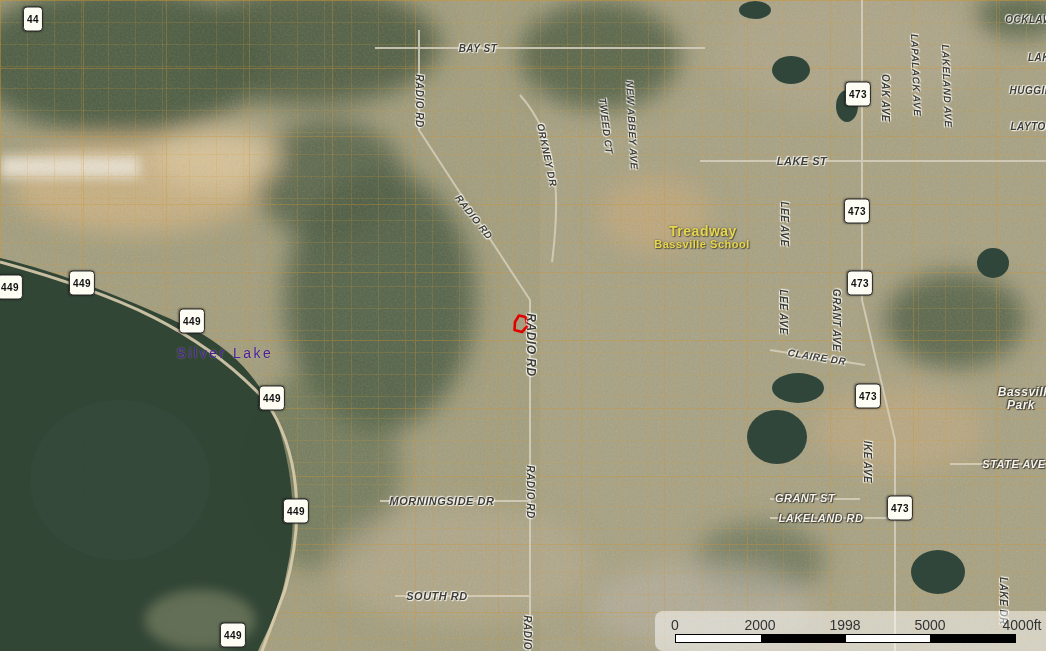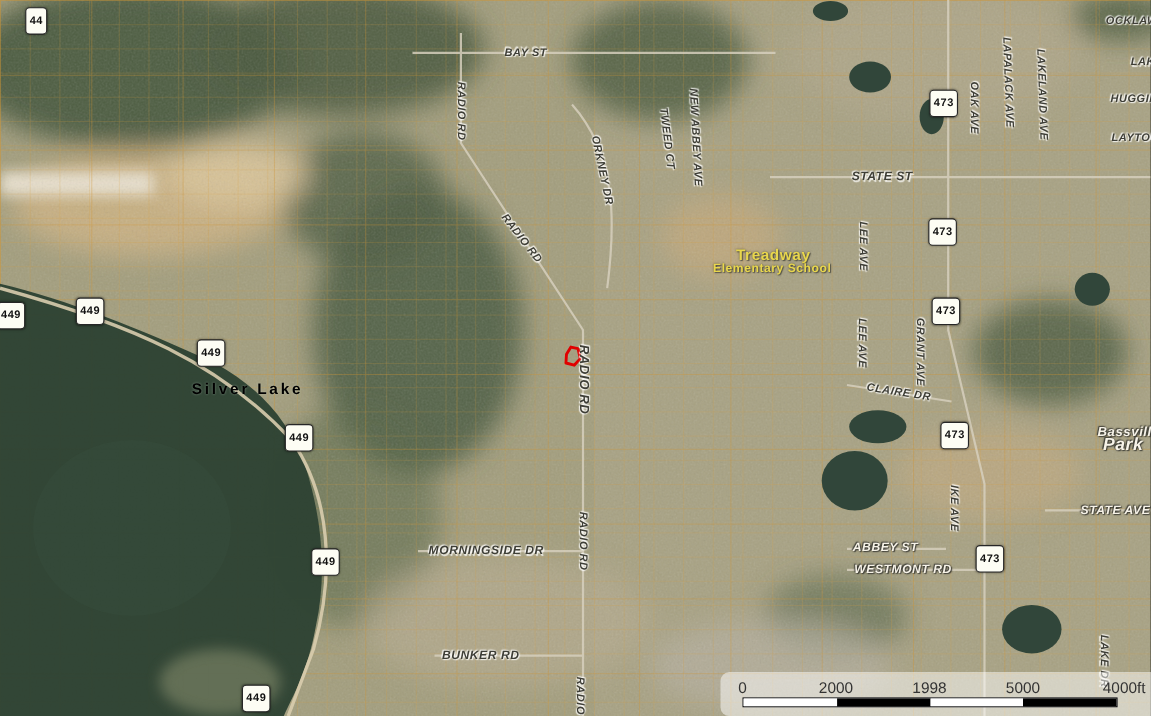--- a/index.html
+++ b/index.html
@@ -20,21 +20,21 @@
   }
   .lbl.white{
     color:#f7f3e8;
     text-shadow:0 0 2px rgba(50,50,45,.95),1px 1px 1px rgba(50,50,45,.8),-1px -1px 1px rgba(50,50,45,.8);
   }
   .lbl.school{
     color:#e8d64d;font-style:normal;
     text-shadow:0 0 2px rgba(70,70,60,.9),1px 1px 1px rgba(70,70,60,.8);
   }
   .lbl.water-name{
-    color:#000000;font-style:normal;letter-spacing:2.5px;font-weight:bold;
+    color:#4c1d95;font-style:normal;letter-spacing:2.5px;font-weight:normal;
     text-shadow:0 0 2px rgba(200,215,205,.5);
   }
   .shield{
     position:absolute;transform:translate(-50%,-50%);
     background:#fdfdf4;border:1.6px solid #262626;border-radius:4px;
     color:#111;font-weight:bold;font-size:10px;line-height:11px;
     padding:6px 3px;letter-spacing:.5px;
     box-shadow:0 0 2px rgba(0,0,0,.4);
   }
   #parcel-overlay{position:absolute;left:0;top:0;pointer-events:none;}
@@ -150,40 +150,40 @@
       <div class="lbl dark" style="left: 547px; top: 155px; font-size: 10px; --r: 78deg;">ORKNEY DR</div>
       <div class="lbl dark" style="left: 606px; top: 126px; font-size: 10px; --r: 83deg;">TWEED CT</div>
       <div class="lbl dark" style="left: 632px; top: 125px; font-size: 10px; --r: 87deg;">NEW ABBEY AVE</div>
       <div class="lbl dark" style="left: 885px; top: 98px; font-size: 10px; --r: 90deg;">OAK AVE</div>
       <div class="lbl dark" style="left: 916px; top: 75px; font-size: 10px; --r: 88deg;">LAPALACK AVE</div>
       <div class="lbl dark" style="left: 947px; top: 86px; font-size: 10px; --r: 88deg;">LAKELAND AVE</div>
       <div class="lbl dark" style="left: 1029px; top: 19px; font-size: 10px; --r: 0deg;">OCKLAW</div>
       <div class="lbl dark" style="left: 1039px; top: 57px; font-size: 10px; --r: 0deg;">LAK</div>
       <div class="lbl dark" style="left: 1031px; top: 90px; font-size: 10px; --r: 0deg;">HUGGIN</div>
       <div class="lbl dark" style="left: 1032px; top: 126px; font-size: 10px; --r: 0deg;">LAYTON</div>
-      <div class="lbl dark" style="left: 802px; top: 161px; font-size: 11px; --r: 0deg;">STATE ST</div>
+      <div class="lbl dark" style="left: 802px; top: 161px; font-size: 11px; --r: 0deg;">LAKE ST</div>
       <div class="lbl dark" style="left: 784px; top: 224px; font-size: 10px; --r: 90deg;">LEE AVE</div>
       <div class="lbl dark" style="left: 783px; top: 312px; font-size: 10px; --r: 90deg;">LEE AVE</div>
       <div class="lbl dark" style="left: 836px; top: 320px; font-size: 10px; --r: 90deg;">GRANT AVE</div>
       <div class="lbl dark" style="left: 817px; top: 357px; font-size: 10px; --r: 9deg;">CLAIRE DR</div>
       <div class="lbl dark" style="left: 867px; top: 462px; font-size: 10px; --r: 90deg;">IKE AVE</div>
       <div class="lbl dark" style="left: 531px; top: 345px; font-size: 12px; --r: 90deg;">RADIO RD</div>
       <div class="lbl dark" style="left: 530px; top: 492px; font-size: 10px; --r: 90deg;">RADIO RD</div>
       <div class="lbl dark" style="left: 442px; top: 501px; font-size: 11px; --r: 0deg;">MORNINGSIDE DR</div>
-      <div class="lbl dark" style="left: 437px; top: 596px; font-size: 11px; --r: 0deg;">BUNKER RD</div>
+      <div class="lbl dark" style="left: 437px; top: 596px; font-size: 11px; --r: 0deg;">SOUTH RD</div>
       <div class="lbl dark" style="left: 527px; top: 642px; font-size: 10px; --r: 90deg;">RADIO RD</div>
-      <div class="lbl white" style="left: 805px; top: 498px; font-size: 11px; --r: 0deg;">ABBEY ST</div>
-      <div class="lbl white" style="left: 821px; top: 518px; font-size: 11px; --r: 0deg;">WESTMONT RD</div>
+      <div class="lbl white" style="left: 805px; top: 498px; font-size: 11px; --r: 0deg;">GRANT ST</div>
+      <div class="lbl white" style="left: 821px; top: 518px; font-size: 11px; --r: 0deg;">LAKELAND RD</div>
       <div class="lbl white" style="left: 1014px; top: 464px; font-size: 11px; --r: 0deg;">STATE AVE</div>
       <div class="lbl dark" style="left: 1003px; top: 601px; font-size: 10px; --r: 90deg;">LAKE DR</div>
       <div class="lbl water-name" style="left: 225px; top: 353px; font-size: 14px; --r: 0deg;">Silver Lake</div>
       <div class="lbl school" style="left: 703px; top: 231px; font-size: 14px; --r: 0deg;">Treadway</div>
-      <div class="lbl school" style="left: 702px; top: 244px; font-size: 11px; --r: 0deg;">Elementary School</div>
+      <div class="lbl school" style="left: 702px; top: 244px; font-size: 11px; --r: 0deg;">Bassville School</div>
       <div class="lbl white" style="left: 1026px; top: 392px; font-size: 12px; --r: 0deg;">Bassville</div>
-      <div class="lbl white" style="left: 1021px; top: 405px; font-size: 16px; --r: 0deg;">Park</div>
+      <div class="lbl white" style="left: 1021px; top: 405px; font-size: 12px; --r: 0deg;">Park</div>
     </div>
 
   <div id="shields-layer">
       <div class="shield" style="left: 33px; top: 19px;">44</div>
       <div class="shield" style="left: 10px; top: 287px;">449</div>
       <div class="shield" style="left: 82px; top: 283px;">449</div>
       <div class="shield" style="left: 192px; top: 321px;">449</div>
       <div class="shield" style="left: 272px; top: 398px;">449</div>
       <div class="shield" style="left: 296px; top: 511px;">449</div>
       <div class="shield" style="left: 233px; top: 635px;">449</div>

